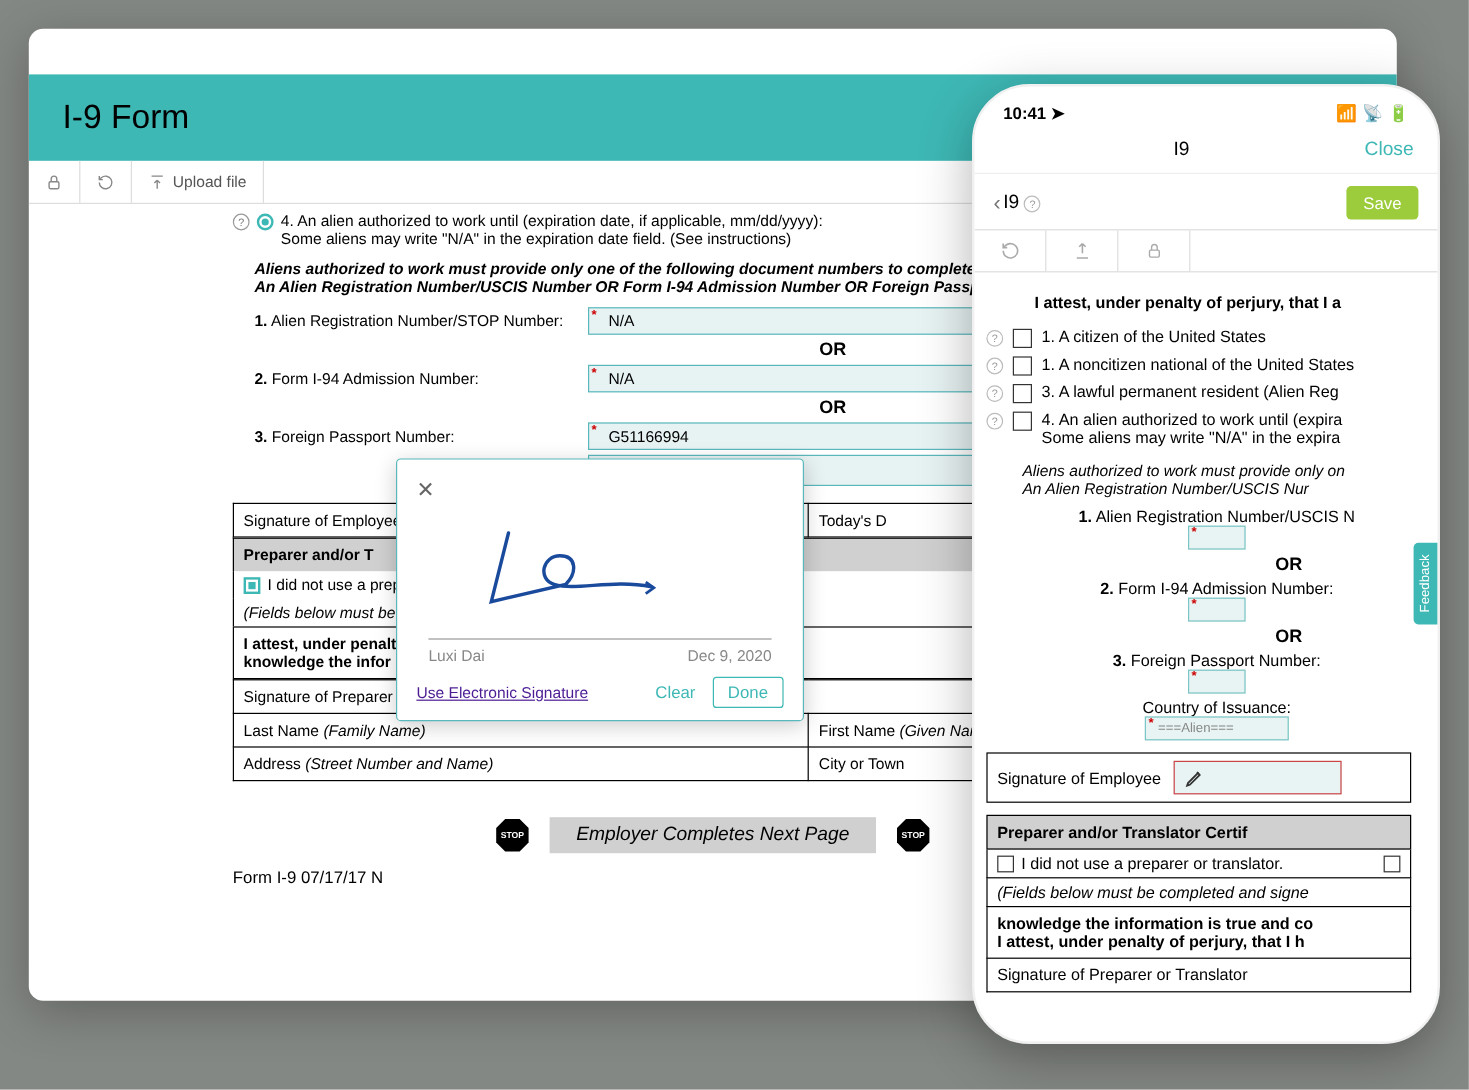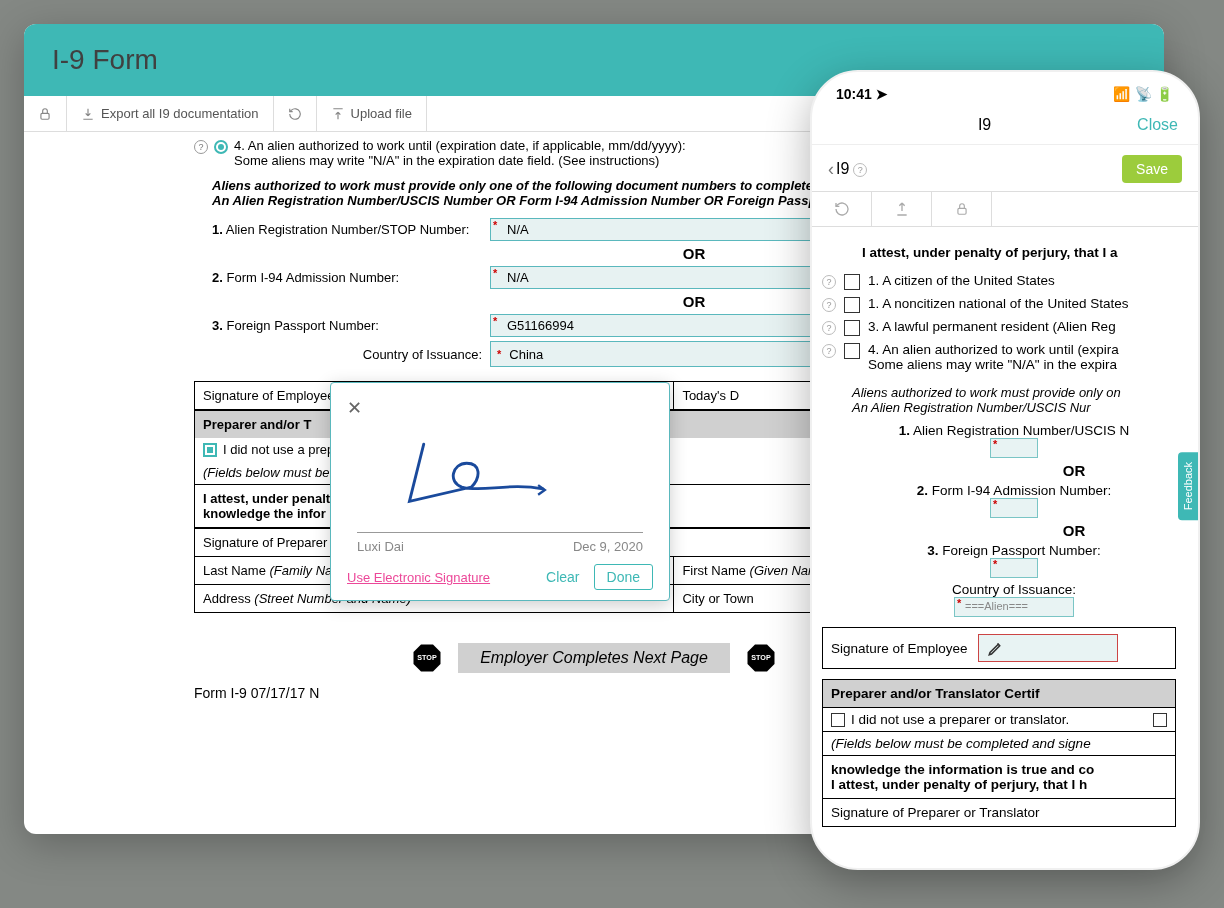--- a/index.html
+++ b/index.html
@@ -4,21 +4,21 @@
 <style>
 * { box-sizing: border-box; margin: 0; padding: 0; }
 body { font-family: Arial, sans-serif; background: #848884; width: 1224px; height: 908px; position: relative; }
 
 .desktop-frame {
   position: absolute; top: 24px; left: 24px; width: 1140px; height: 810px;
   background: #fff; border-radius: 12px; box-shadow: 0 10px 40px rgba(0,0,0,0.25);
   overflow: hidden;
 }
 .desktop-header {
-  background: #3eb8b5; color: #404040; padding: 20px 28px; font-size: 28px; font-weight: 500;
+  background: #3eb8b5; color: #000000; padding: 20px 28px; font-size: 28px; font-weight: 500; margin-top: 38px;
 }
 .desktop-toolbar {
   display: flex; align-items: center; border-bottom: 1px solid #ddd; height: 36px;
 }
 .toolbar-item {
   display: flex; align-items: center; gap: 6px; padding: 0 14px; height: 100%;
   border-right: 1px solid #ddd; font-size: 13px; color: #555; cursor: pointer;
 }
 .toolbar-icon { width: 14px; height: 14px; display: inline-block; }
 
@@ -68,21 +68,21 @@
 .form-footer { font-size:14px; margin-top:6px; }
 
 .sig-modal {
   position:absolute; top:382px; left:330px; width:340px; background:#fff;
   border:1px solid #5ab8bd; border-radius:4px; box-shadow:0 4px 18px rgba(0,0,0,0.2); padding:14px 16px 10px;
 }
 .sig-close { font-size:18px; color:#666; cursor:pointer; }
 .sig-canvas { height:110px; border-bottom:1px solid #999; margin:4px 10px; position:relative;}
 .sig-meta { display:flex; justify-content:space-between; color:#888; font-size:13px; padding:2px 10px 10px;}
 .sig-actions { display:flex; align-items:center; gap:14px; }
-.sig-link { color:#ec4899; text-decoration:underline; font-size:13px; cursor:pointer;}
+.sig-link { color:#4c1d95; text-decoration:underline; font-size:13px; cursor:pointer;}
 .sig-clear { color:#3eb8b5; cursor:pointer; margin-left:auto; font-size:14px;}
 .sig-done { color:#3eb8b5; border:1px solid #3eb8b5; padding:4px 12px; border-radius:3px; cursor:pointer; font-size:14px;}
 
 
 .phone {
   position:absolute; top:70px; left:810px; width:390px; height:800px;
   background:#fff; border-radius:48px; box-shadow:0 12px 44px rgba(0,0,0,0.3);
   overflow:hidden; border:2px solid #f0f0f0;
 }
 .phone-status { display:flex; justify-content:space-between; padding:14px 24px 6px; font-size:14px; font-weight:600;}
@@ -133,26 +133,20 @@
 
 <div class="desktop-frame">
   <div class="desktop-header">I-9 Form</div>
 
   <div class="desktop-toolbar">
     <div class="toolbar-item">
       <svg class="toolbar-icon" viewBox="0 0 24 24" fill="none" stroke="#888" stroke-width="2">
           <rect x="5" y="11" width="14" height="10" rx="2"></rect>
           <path d="M8 11V7a4 4 0 0 1 8 0v4"></path>
         </svg>
-    </div>
-    <div class="toolbar-item">
-      <svg class="toolbar-icon" viewBox="0 0 24 24" fill="none" stroke="#888" stroke-width="2">
-          <path d="M12 3v12m0 0l-4-4m4 4l4-4M4 21h16"></path>
-        </svg>
-      <span>Export all I9 documentation</span>
     </div>
     <div class="toolbar-item">
       <svg class="toolbar-icon" viewBox="0 0 24 24" fill="none" stroke="#888" stroke-width="2">
           <path d="M3 12a9 9 0 1 0 3-6.7L3 8"></path>
           <path d="M3 3v5h5"></path>
         </svg>
     </div>
     <div class="toolbar-item">
       <svg class="toolbar-icon" viewBox="0 0 24 24" fill="none" stroke="#888" stroke-width="2">
           <path d="M12 21V9m0 0l-4 4m4-4l4 4M4 3h16"></path>

